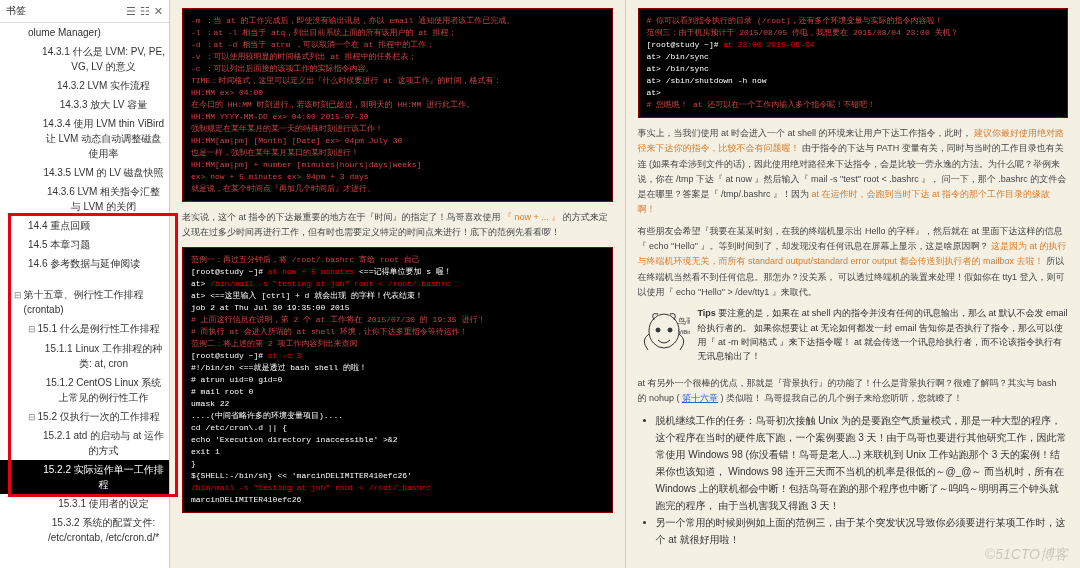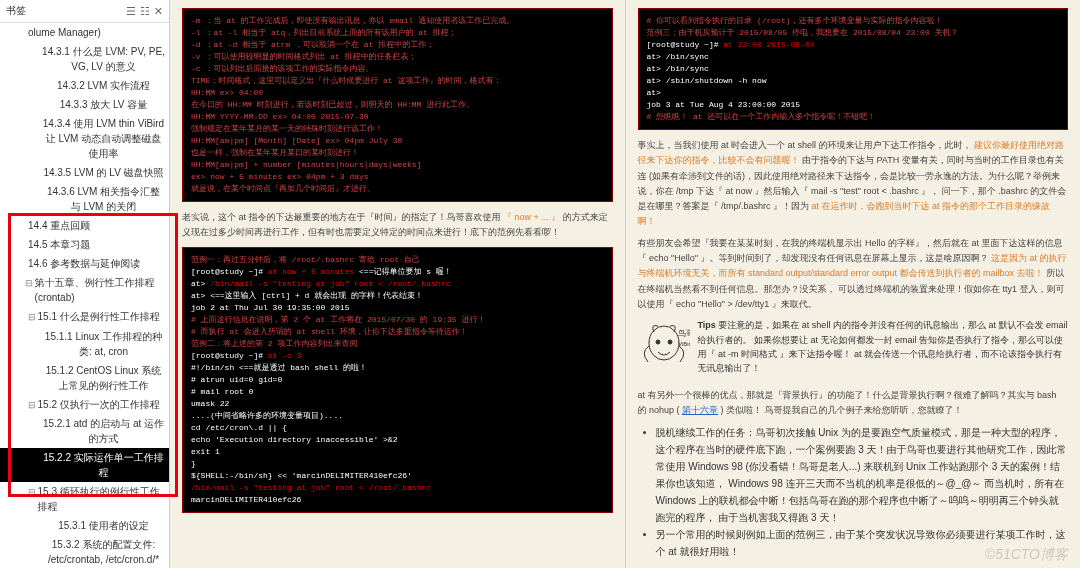--- a/index.html
+++ b/index.html
@@ -39,21 +39,21 @@
   overflow-y: auto;
   height: calc(100% - 24px);
 }
 .tree-item {
   display: flex;
   padding: 2px 4px;
   cursor: pointer;
 }
 .tree-item.toc-toggle > .toggle::before { content: "⊟"; color:#888; font-size:9px; margin-right:2px; }
 .tree-item .label { flex: 1; white-space: normal; }
-.tree-item.i1 { padding-left: 25px; }
+.tree-item.i1 { padding-left: 14px; margin-top: 12px; }
 .tree-item.i2 { padding-left: 28px; }
 .tree-item.i3 { padding-left: 42px; text-align: center; }
 .tree-item.active { background: #000000; color: #fff; }
 
 
 .red-box {
   position: absolute;
   left: 8px;
   top: 213px;
   width: 170px;
@@ -173,24 +173,20 @@
       </div>
       <div class="tree-item i2 toc-toggle">
         <span class="toggle"></span>
         <span class="label">15.2 仅执行一次的工作排程</span>
       </div>
       <div class="tree-item i3">
         <span class="label">15.2.1 atd 的启动与 at 运作的方式</span>
       </div>
       <div class="tree-item i3 active">
         <span class="label">15.2.2 实际运作单一工作排程</span>
-      </div>
-      <div class="tree-item i2 toc-toggle">
-        <span class="toggle"></span>
-        <span class="label">15.3 循环执行的例行性工作排程</span>
       </div>
       <div class="tree-item i3">
         <span class="label">15.3.1 使用者的设定</span>
       </div>
       <div class="tree-item i3">
         <span class="label">15.3.2 系统的配置文件: /etc/crontab, /etc/cron.d/*</span>
       </div>
     </div>
 </div>
 
@@ -253,21 +249,20 @@
   <div class="column">
     <div class="terminal" id="t3">
         <div class="cmt"># 你可以看到指令执行的目录 (/root)，还有多个环境变量与实际的指令内容啦！</div>
         <div class="white"></div>
         <div class="cmt">范例三：由于机房预计于 2015/08/05 停电，我想要在 2015/08/04 23:00 关机？</div>
         <div class="white">[root@study ~]# <span class="red">at 23:00 2015-08-04</span></div>
         <div class="white">at&gt; /bin/sync</div>
         <div class="white">at&gt; /bin/sync</div>
         <div class="white">at&gt; /sbin/shutdown -h now</div>
         <div class="white">at&gt; <eot></eot></div>
-        <div class="white">job 3 at Tue Aug  4 23:00:00 2015</div>
         <div class="cmt"># 您瞧瞧！ at 还可以在一个工作内输入多个指令呢！不错吧！</div>
       </div>
 
     <div class="body-text">
       <span>事实上，当我们使用 at 时会进入一个 at shell 的环境来让用户下达工作指令，此时，</span>
       <span class="orange">建议你最好使用绝对路径来下达你的指令，比较不会有问题喔！</span>
       <span>由于指令的下达与 PATH 变量有关，同时与当时的工作目录也有关连 (如果有牵涉到文件的话)，因此使用绝对路径来下达指令，会是比较一劳永逸的方法。为什么呢？举例来说，你在 /tmp 下达『 at now 』然后输入『 mail -s "test" root &lt; .bashrc 』， 问一下，那个 .bashrc 的文件会是在哪里？答案是『 /tmp/.bashrc 』！因为</span>
       <span class="orange">at 在运作时，会跑到当时下达 at 指令的那个工作目录的缘故啊！</span>
     </div>
 

